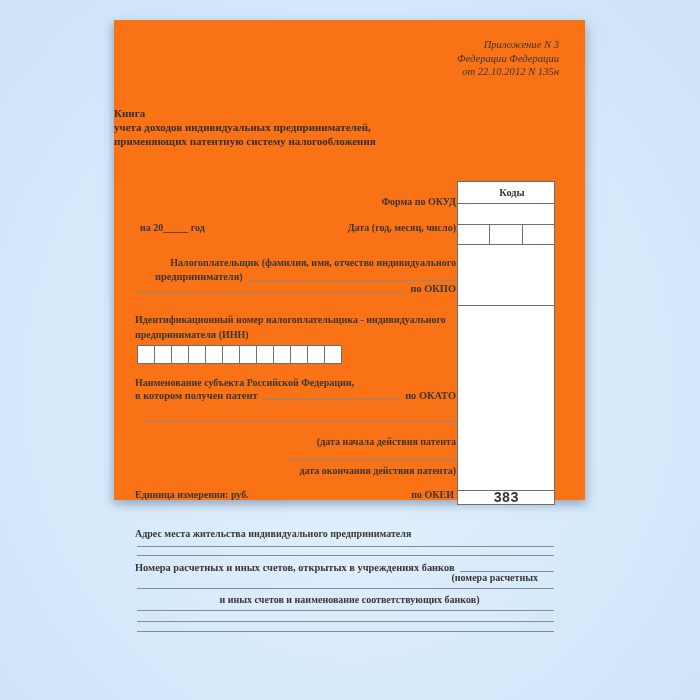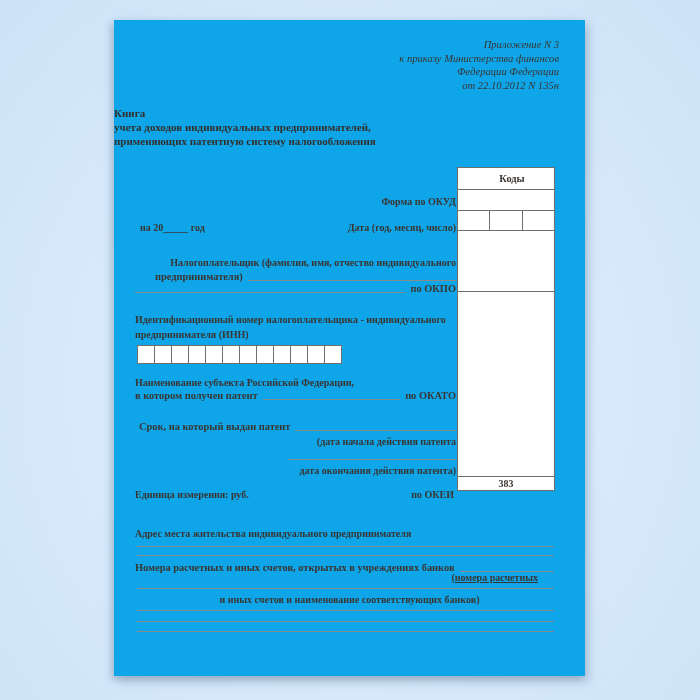--- a/index.html
+++ b/index.html
@@ -2,22 +2,22 @@
 <html><head>
 <meta charset="utf-8">
 <style>
   html,body{margin:0;padding:0;}
   body{
     width:700px;height:700px;position:relative;overflow:hidden;
     background:radial-gradient(ellipse at 50% 55%, #e4f2fd 0%, #d7eafc 55%, #cde2f6 100%);
     font-family:"Liberation Serif","DejaVu Serif",serif;
   }
   .page{
-    position:absolute;left:114px;top:20px;width:471px;height:656px;
-    background:#0ea5e9;
+    position:absolute;left:114px;top:20px;width:471px;height:480px;
+    background:#f97316;
     box-shadow:-3px 3px 7px rgba(125,148,175,.45), 3px 5px 10px rgba(125,148,175,.5);
   }
   .appendix{
     position:absolute;top:18px;right:26px;text-align:right;
     font-style:italic;font-size:10.6px;line-height:13.5px;color:#3a3530;white-space:nowrap;
   }
   .title{
     position:absolute;left:0;right:0;top:86px;text-align:left;
     font-weight:bold;font-size:11px;line-height:14px;color:#332f2b;
   }
@@ -28,42 +28,41 @@
   .r129{right:129px;text-align:right;}
   .row{position:absolute;display:flex;align-items:flex-end;font-weight:bold;font-size:10.4px;line-height:13px;color:#3a3530;}
   .row span{white-space:nowrap;}
   .row .fill{flex:1;border-bottom:1px solid #8a8a8a;margin:0 0 2px 5px;height:1px;}
   .row .fill.lead{margin:0 5px 2px 0;}
   .hline{position:absolute;height:0;border-bottom:1px solid #8a8a8a;}
   .center{left:0;right:0;text-align:center;}
   
   .codes{position:absolute;left:343px;top:147px;width:98px;}
   .codes .cell{box-sizing:border-box;border:1px solid #6e6e6e;margin-top:-1px;background:#fff;}
-  .codes .cell:first-child{margin-top:0;padding-left:12px;}
+  .codes .cell:first-child{margin-top:14px;padding-left:12px;}
   .c-head{height:23px;display:flex;align-items:center;justify-content:center;font-weight:bold;font-size:10.4px;color:#3a3530;}
   .c-okud{height:22px;}
   .c-date{height:21px;display:flex;}
   .date-cell{flex:1;border-left:1px solid #6e6e6e;}
   .date-cell:first-child{border-left:none;}
   .c-b1{height:62px;}
   .c-b2{height:186px;}
-  .c-okei{height:15px;display:flex;align-items:center;justify-content:center;font-weight:bold;font-size:10px;color:#3a3530;}
+  .c-okei{height:15px;display:flex;align-items:center;justify-content:center;font-weight:bold;font-size:14px;color:#3a3530;font-family:Liberation Mono, monospace;}
   
   .inn-cells{position:absolute;left:23px;top:325px;display:flex;}
   .inn-cell{width:18px;height:19px;box-sizing:border-box;border:1px solid #6f6f6f;margin-left:-1px;background:#fff;}
   .inn-cell:first-child{margin-left:0;}
 </style>
 </head>
 <body>
 
 <div class="page">
 
   <div class="appendix">
     <div>Приложение N 3</div>
-    <div>к приказу Министерства финансов</div>
     <div>Федерации Федерации</div>
     <div>от 22.10.2012 N 135н</div>
   </div>
 
   <div class="title">
     <div>Книга</div>
     <div>учета доходов индивидуальных предпринимателей,</div>
     <div>применяющих патентную систему налогообложения</div>
   </div>
 
@@ -113,38 +112,37 @@
     </div>
 
   <div class="lbl" style="left:21px;top:356px;">Наименование субъекта Российской Федерации,</div>
   <div class="row" style="left:21px;right:129px;top:369px;">
     <span>в котором получен патент</span>
     <div class="fill"></div>
     <span style="margin-left:5px;">по ОКАТО</span>
   </div>
 
   <div class="row" style="left:25px;right:129px;top:400px;">
-    <span>Срок, на который выдан патент</span>
     <div class="fill"></div>
   </div>
   <div class="lbl r129" style="top:415px;font-weight:bold;">(дата начала действия патента</div>
   <div class="hline" style="left:174px;right:129px;top:439px;"></div>
   <div class="lbl r129" style="top:444px;">дата  окончания действия патента)</div>
 
   <div class="lbl" style="left:21px;top:468px;">Единица измерения: руб.</div>
   <div class="lbl" style="right:131px;top:468px;text-align:right;">по ОКЕИ</div>
 
   <div class="lbl" style="left:21px;top:507px;">Адрес места жительства индивидуального предпринимателя</div>
   <div class="hline" style="left:23px;right:31px;top:526px;"></div>
   <div class="hline" style="left:23px;right:31px;top:535px;"></div>
 
   <div class="row" style="left:21px;right:31px;top:541px;">
     <span>Номера расчетных и иных счетов, открытых в учреждениях банков</span>
     <div class="fill"></div>
   </div>
-  <div class="lbl" style="right:47px;top:551px;text-align:center;text-decoration:underline;">(номера расчетных</div>
+  <div class="lbl" style="right:47px;top:551px;text-align:center;">(номера расчетных</div>
   <div class="hline" style="left:23px;right:31px;top:568px;"></div>
   <div class="lbl center" style="top:573px;">и иных счетов и наименование соответствующих банков)</div>
   <div class="hline" style="left:23px;right:31px;top:590px;"></div>
   <div class="hline" style="left:23px;right:31px;top:601px;"></div>
   <div class="hline" style="left:23px;right:31px;top:611px;"></div>
 
 </div>
 
 </body></html>

